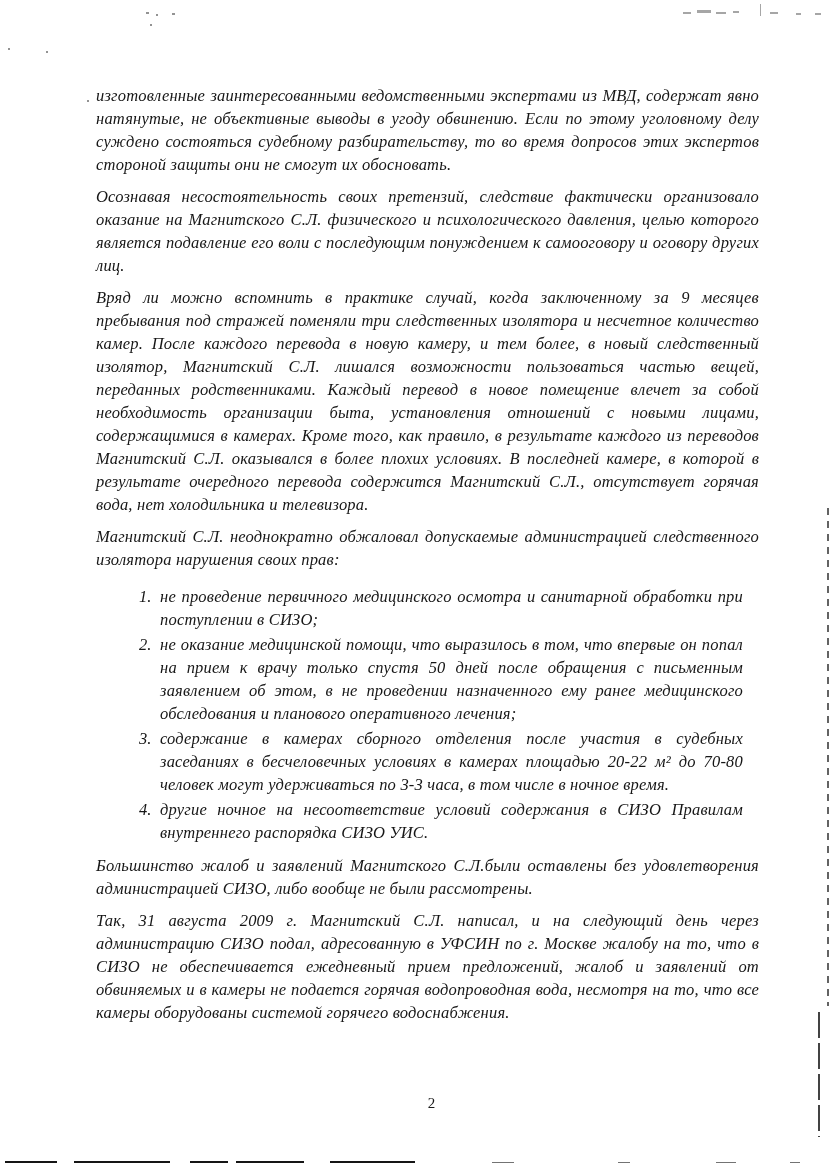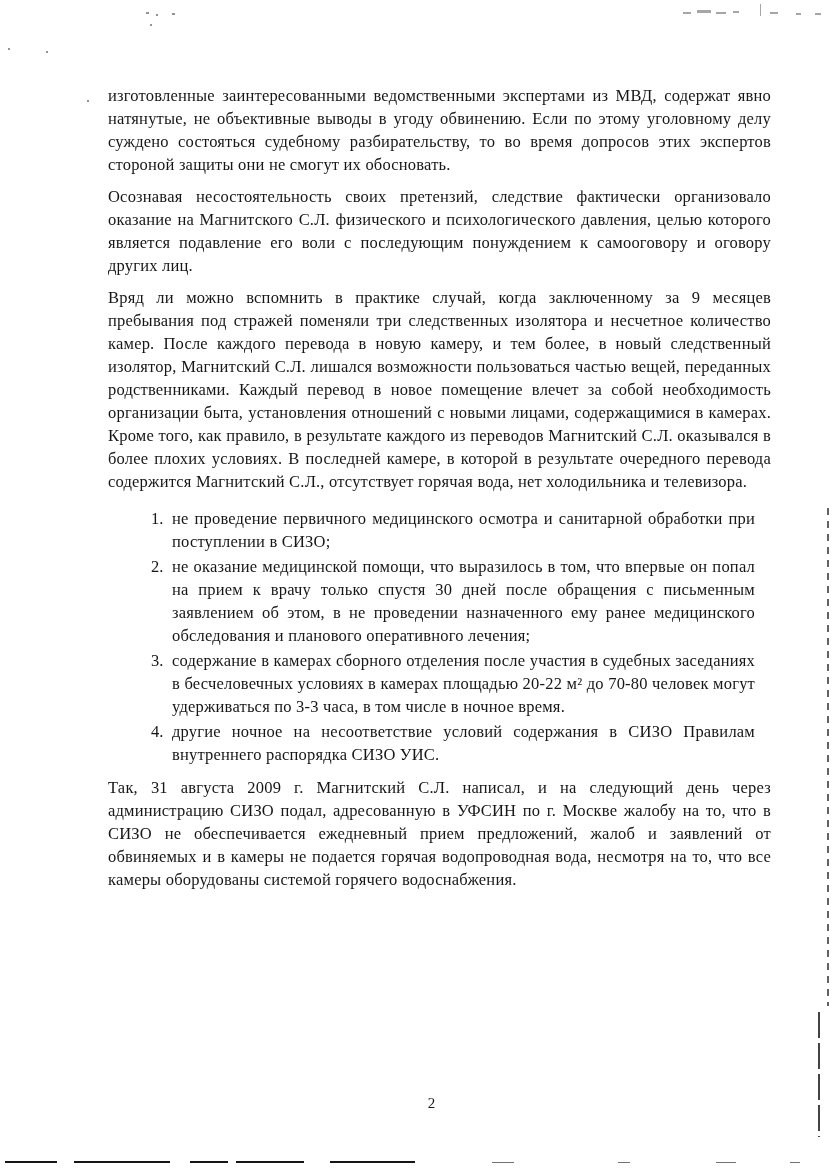--- a/index.html
+++ b/index.html
@@ -15,28 +15,29 @@
     font-family: "Liberation Serif", "DejaVu Serif", serif;
     color: #161616;
   }
   .page {
     position: absolute;
     inset: 0;
     background: #ffffff;
   }
   .text-block {
     position: absolute;
-    left: 108px;
+    left: 96px;
     top: 84px;
     width: 663px;
     font-size: 16.5px;
     line-height: 23px;
     text-align: justify;
     letter-spacing: 0.2px;
     filter: blur(0.25px);
+    font-style: italic;
   }
   .text-block p {
     margin: 0 0 9px 0;
   }
   ol.complaints {
     margin: 14px 16px 10px 0;
     padding-left: 60px;
     list-style: decimal outside;
   }
   ol.complaints li {
@@ -72,28 +73,30 @@
 </style>
 </head>
 <body>
 
 <div class="page">
 
   <div class="text-block">
     <p>изготовленные заинтересованными ведомственными экспертами из МВД, содержат явно натянутые, не объективные выводы в угоду обвинению. Если по этому уголовному делу суждено состояться судебному разбирательству, то во время допросов этих экспертов стороной защиты они не смогут их обосновать.</p>
     <p>Осознавая несостоятельность своих претензий, следствие фактически организовало оказание на Магнитского С.Л. физического и психологического давления, целью которого является подавление его воли с последующим понуждением к самооговору и оговору других лиц.</p>
     <p>Вряд ли можно вспомнить в практике случай, когда заключенному за 9 месяцев пребывания под стражей поменяли три следственных изолятора и несчетное количество камер. После каждого перевода в новую камеру, и тем более, в новый следственный изолятор, Магнитский С.Л. лишался возможности пользоваться частью вещей, переданных родственниками. Каждый перевод в новое помещение влечет за собой необходимость организации быта, установления отношений с новыми лицами, содержащимися в камерах. Кроме того, как правило, в результате каждого из переводов Магнитский С.Л.  оказывался в более плохих условиях. В последней камере, в которой в результате очередного перевода содержится Магнитский С.Л., отсутствует горячая вода, нет холодильника и телевизора.</p>
+    <p>Магнитский С.Л. неоднократно обжаловал допускаемые администрацией следственного изолятора нарушения своих прав:</p>
 
     <ol class="complaints">
       <li>не проведение первичного медицинского осмотра и санитарной обработки при поступлении в СИЗО;</li>
-      <li>не оказание медицинской помощи, что выразилось в том, что впервые он попал на прием к врачу только спустя 30 дней после обращения с письменным заявлением об этом, в не проведении назначенного ему ранее медицинского обследования и планового оперативного лечения;</li>
+      <li>не оказание медицинской помощи, что выразилось в том, что впервые он попал на прием к врачу только спустя 50 дней после обращения с письменным заявлением об этом, в не проведении назначенного ему ранее медицинского обследования и планового оперативного лечения;</li>
       <li>содержание в камерах сборного отделения после участия в судебных заседаниях в бесчеловечных условиях в камерах площадью 20-22 м² до 70-80 человек могут удерживаться по 3-3 часа, в том числе в ночное время.</li>
       <li>другие ночное на несоответствие условий содержания в СИЗО Правилам внутреннего распорядка СИЗО УИС.</li>
     </ol>
 
+    <p>Большинство жалоб и заявлений Магнитского С.Л.были оставлены без удовлетворения администрацией СИЗО, либо вообще не были рассмотрены.</p>
     <p>Так, 31 августа 2009 г. Магнитский С.Л. написал, и на следующий день через администрацию СИЗО подал, адресованную в УФСИН по г. Москве жалобу на то, что в СИЗО не обеспечивается ежедневный прием предложений, жалоб и заявлений от обвиняемых и в камеры не подается горячая водопроводная вода, несмотря на то, что все камеры оборудованы системой горячего водоснабжения.</p>
   </div>
 
   <div class="page-number">2</div>
 
   <div class="artifact speck" style="left:146px; top:12px; width:3px; height:2px;"></div>
   <div class="artifact speck" style="left:156px; top:14px; width:2px; height:2px;"></div>
   <div class="artifact speck" style="left:172px; top:13px; width:3px; height:2px;"></div>
   <div class="artifact speck" style="left:150px; top:24px; width:2px; height:2px;"></div>
   <div class="artifact speck" style="left:8px; top:48px; width:2px; height:2px;"></div>

